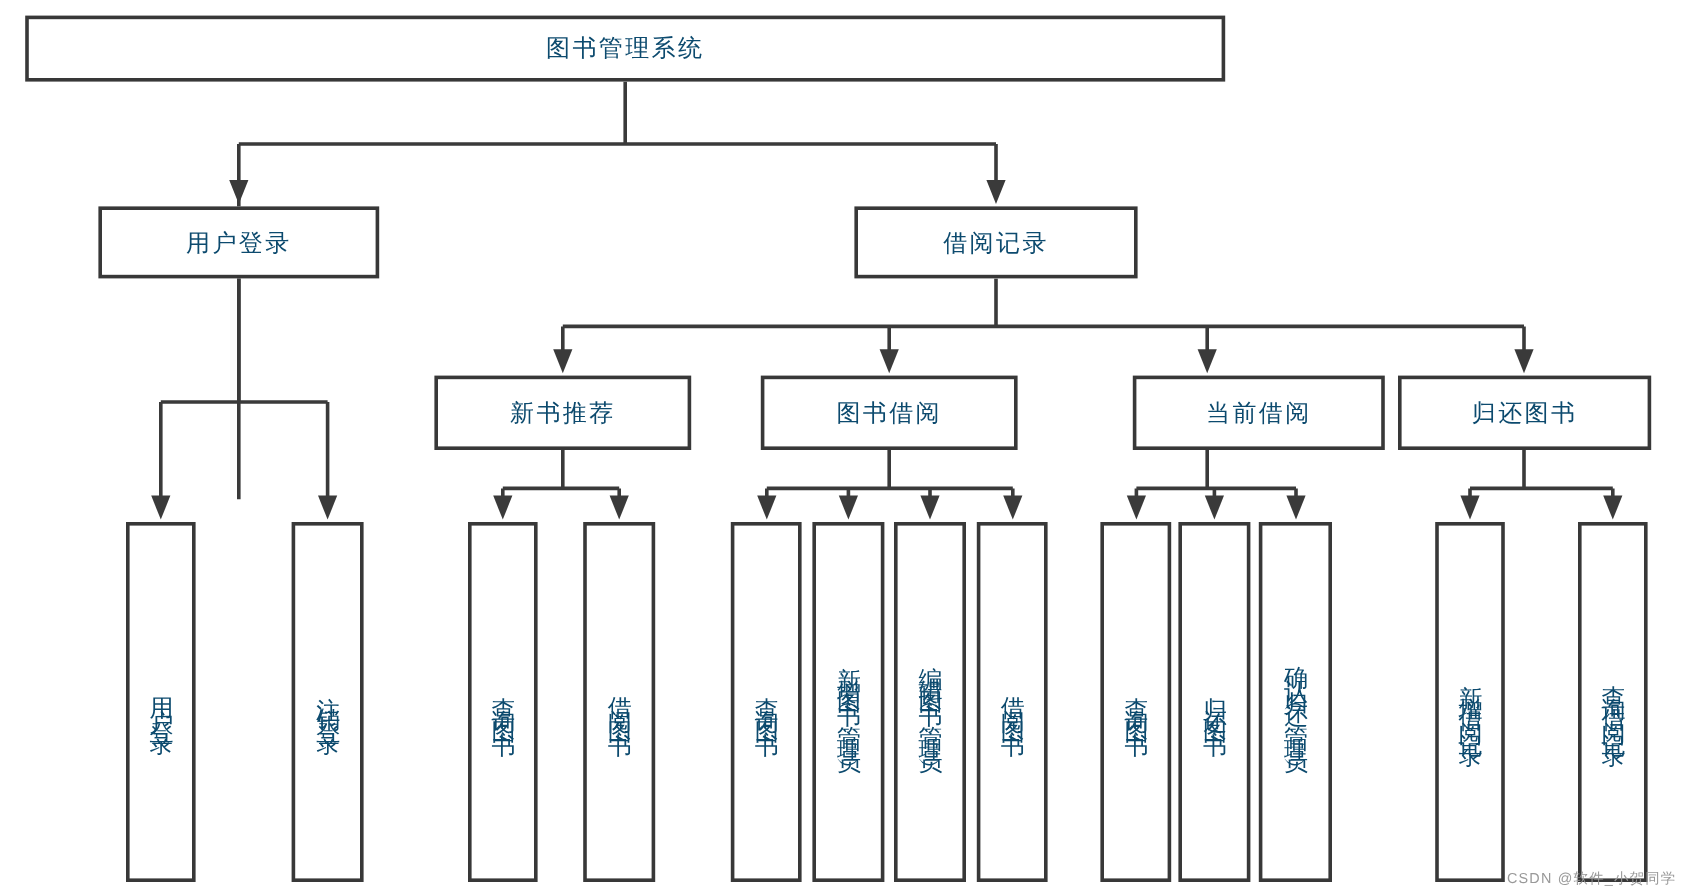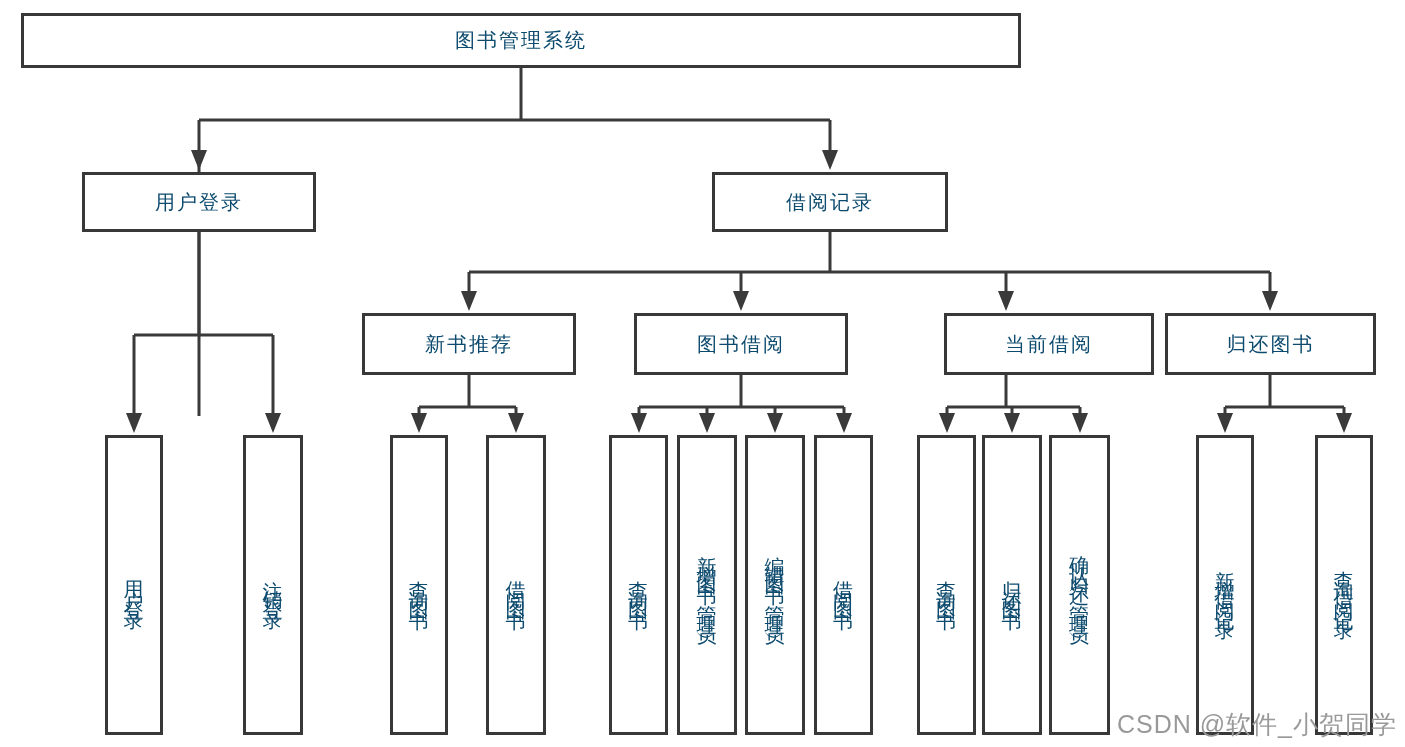--- a/index.html
+++ b/index.html
@@ -13,21 +13,21 @@
     border:3px solid #383838;color:#0c4a6e;
     display:flex;align-items:center;justify-content:center;text-align:center;
   }
   .box.h{font-size:20px;letter-spacing:2px;white-space:nowrap;}
   .box.v span{
     writing-mode:vertical-rl;text-orientation:mixed;
     font-size:20px;line-height:1;letter-spacing:10px;
   }
   .watermark{
     position:absolute;right:8px;bottom:6px;
-    font-size:25px;color:#999999;letter-spacing:1px;white-space:nowrap;margin-top:20px;
+    font-size:12px;color:#999999;letter-spacing:1px;white-space:nowrap;margin-top:20px;
   }
 </style>
 </head>
 <body>
 
 <div class="stage">
 
   <svg class="wires" viewBox="0 0 1405 747" aria-hidden="true">
     <g stroke="#3a3a3a" stroke-width="3" fill="none">
 

